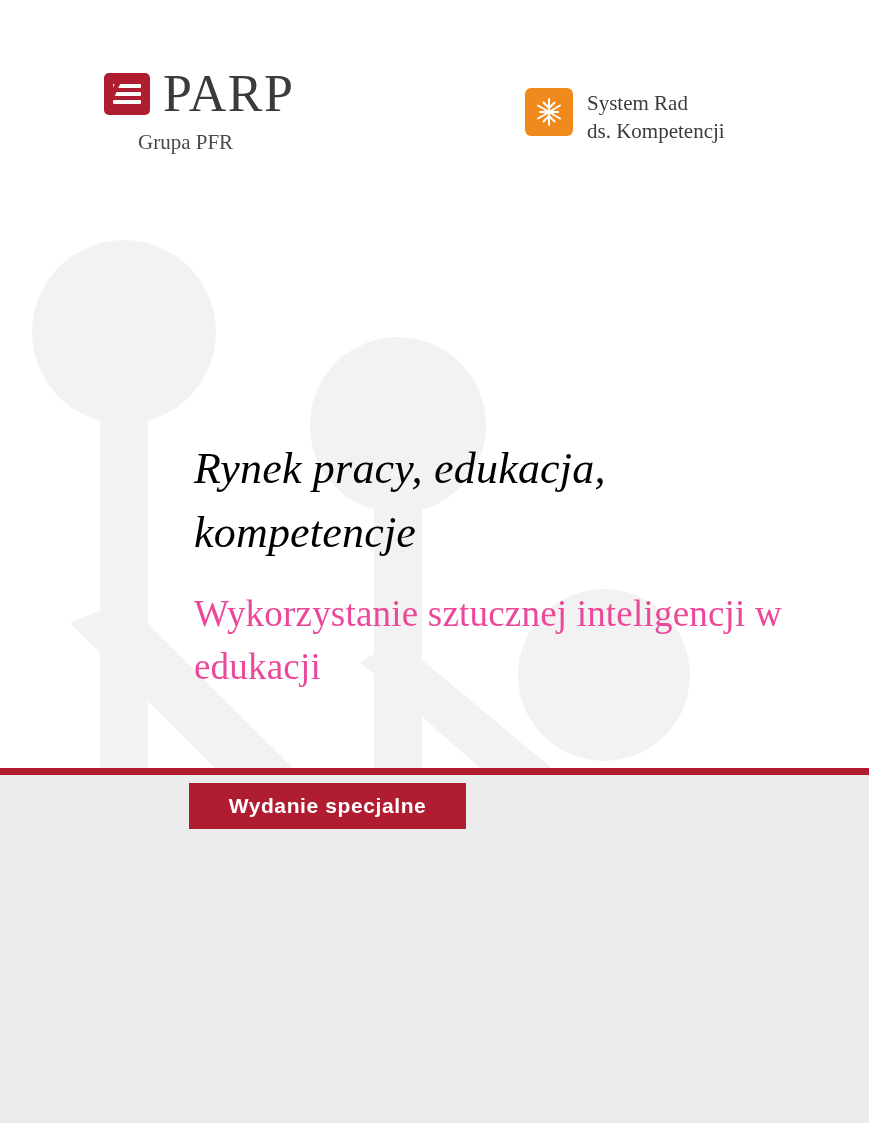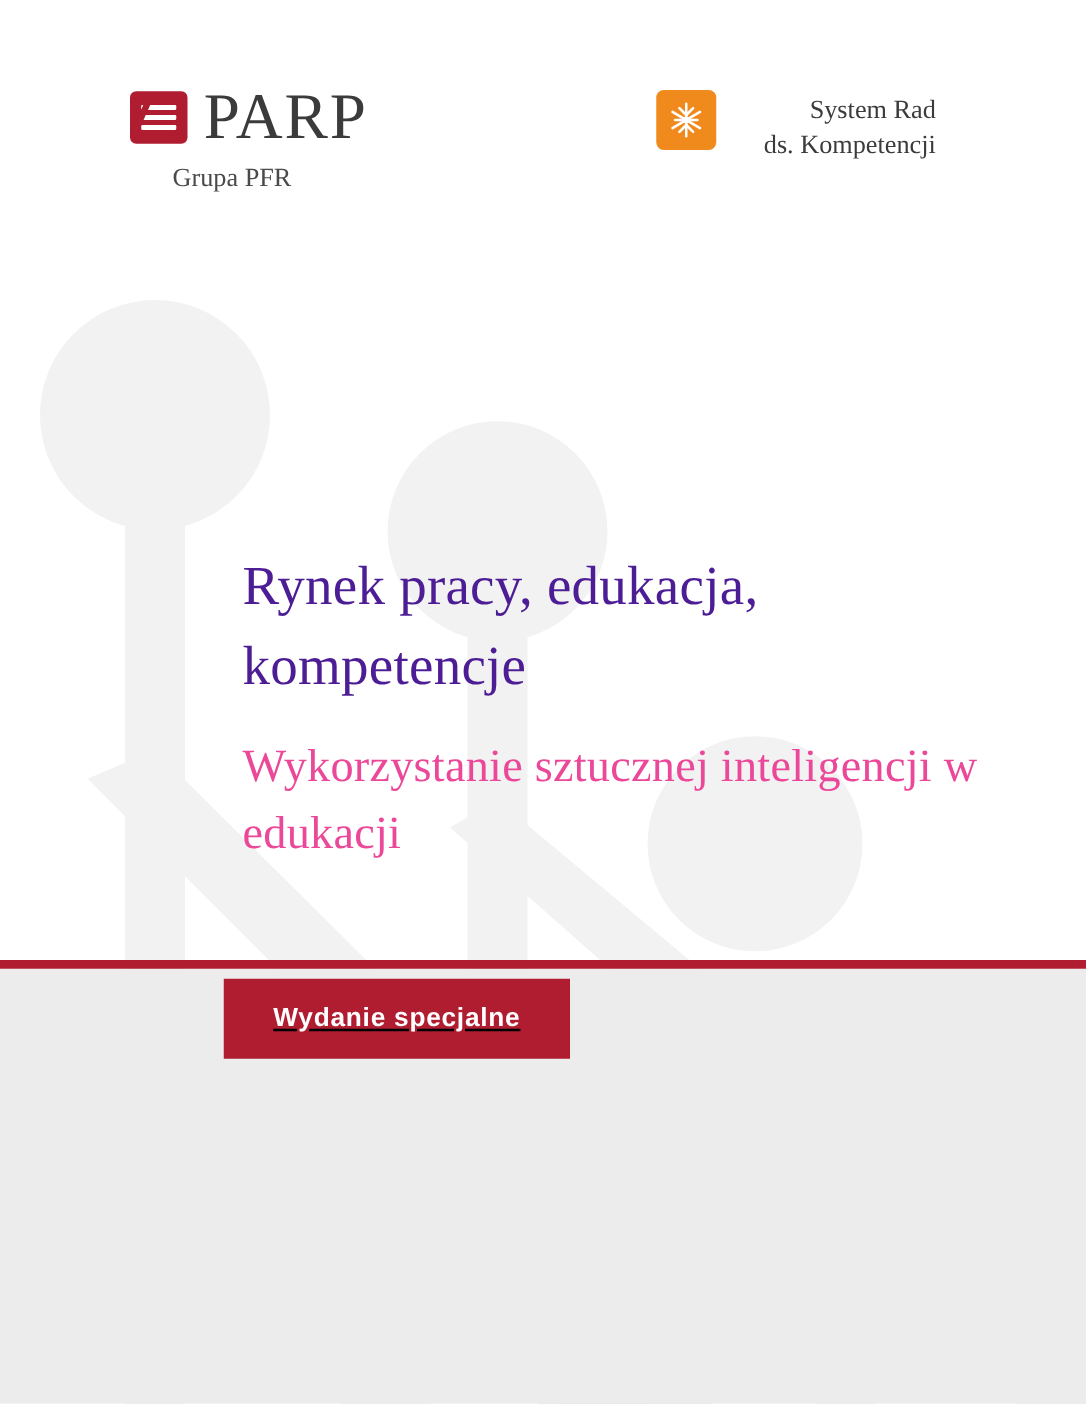--- a/index.html
+++ b/index.html
@@ -53,21 +53,20 @@
   }
 
   
   .header {
     position: absolute;
     left: 0;
     top: 0;
     width: 861px;
     height: 200px;
     z-index: 4;
-    text-align: right;
   }
   .parp-logo {
     position: absolute;
     left: 104px;
     top: 68px;
     display: flex;
     flex-direction: column;
     align-items: flex-start;
   }
   .parp-row {
@@ -113,24 +112,23 @@
     font-family: "Liberation Serif", serif;
     font-size: 21px;
     color: #4a4a4a;
     margin-top: 10px;
     margin-left: 34px;
   }
 
   .srk-logo {
     position: absolute;
     left: 525px;
-    top: 72px;
+    top: 88px;
     display: flex;
     align-items: flex-start;
-    gap: 24px;
   }
   .srk-mark {
     width: 48px;
     height: 48px;
     border-radius: 6px;
     background: #f08a1c;
     position: relative;
     margin-right: 14px;
     flex: none;
   }
@@ -148,48 +146,48 @@
     position: absolute;
     left: 194px;
     top: 437px;
     width: 600px;
     z-index: 4;
   }
   .main-title {
     font-family: "Liberation Serif", serif;
     font-size: 44px;
     line-height: 1.45;
-    color: #4c1d95;
+    color: #000000;
     margin: 0;
     font-weight: normal;
     letter-spacing: 0.2px;
+    font-style: italic;
   }
   .subtitle {
     font-family: "Liberation Serif", serif;
     font-size: 37px;
     line-height: 1.45;
     color: #ec4899;
     margin: 22px 0 0 0;
     font-weight: normal;
     letter-spacing: 0.2px;
   }
 
   
   .badge {
     position: absolute;
-    left: 179px;
+    left: 189px;
     top: 783px;
     width: 277px;
-    height: 64px;
+    height: 46px;
     background: #b01c30;
     z-index: 5;
     display: flex;
     align-items: center;
     justify-content: center;
-    text-decoration: underline;
   }
   .badge-label {
     font-family: "Liberation Sans", sans-serif;
     font-weight: bold;
     font-size: 21px;
     letter-spacing: 0.6px;
     color: #ffffff;
   }
 </style>
 </head>

